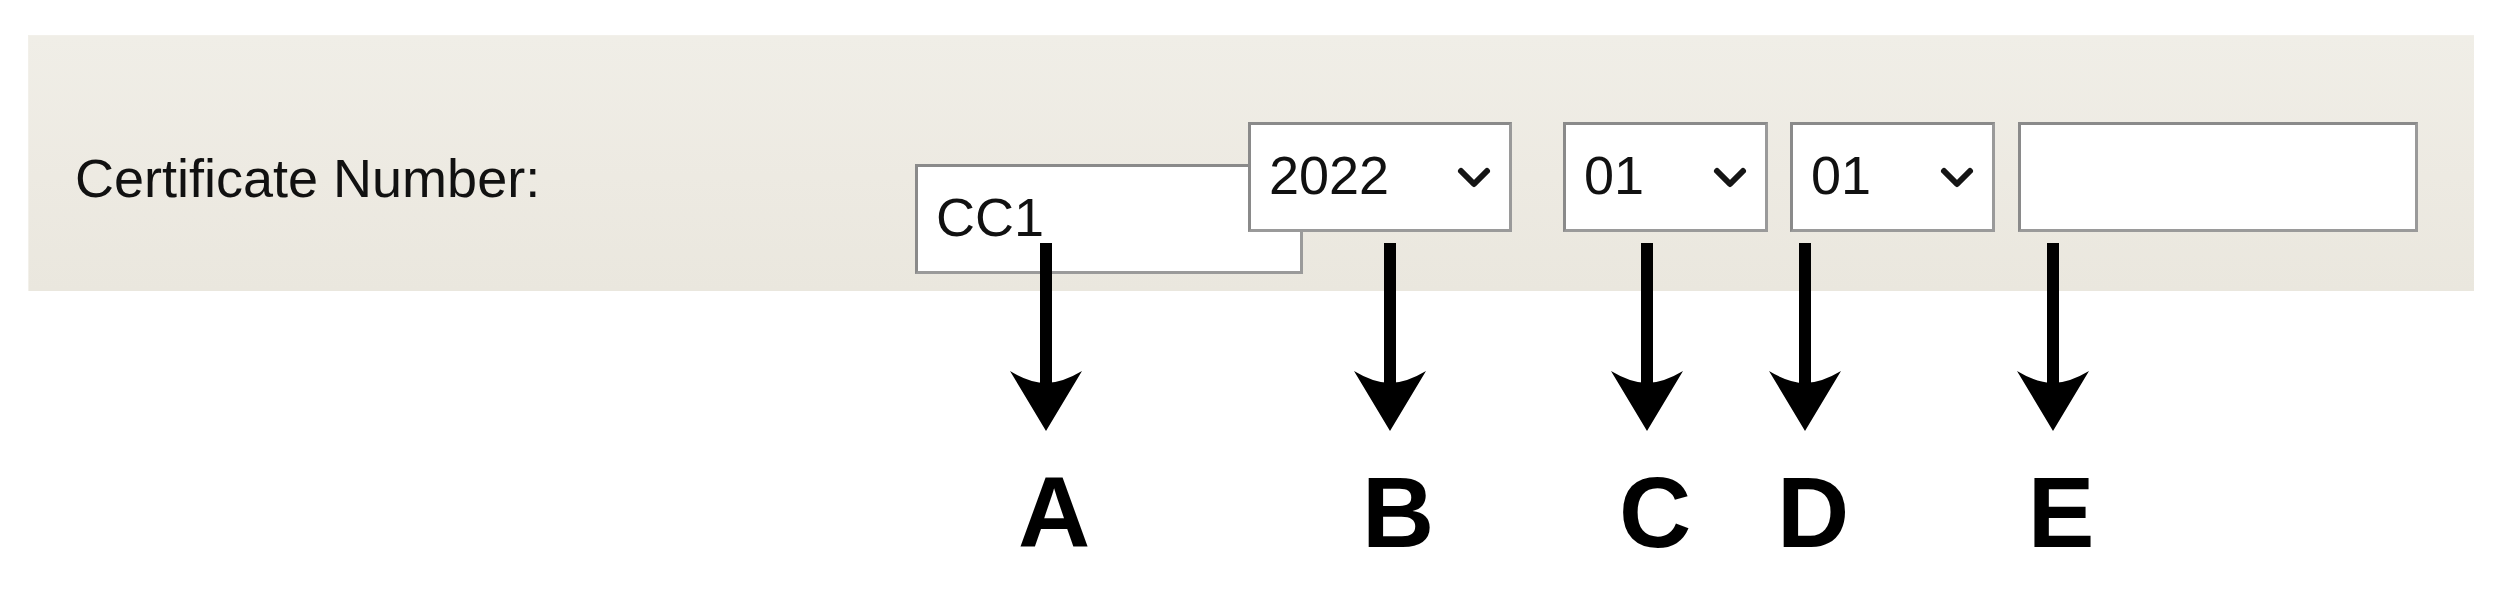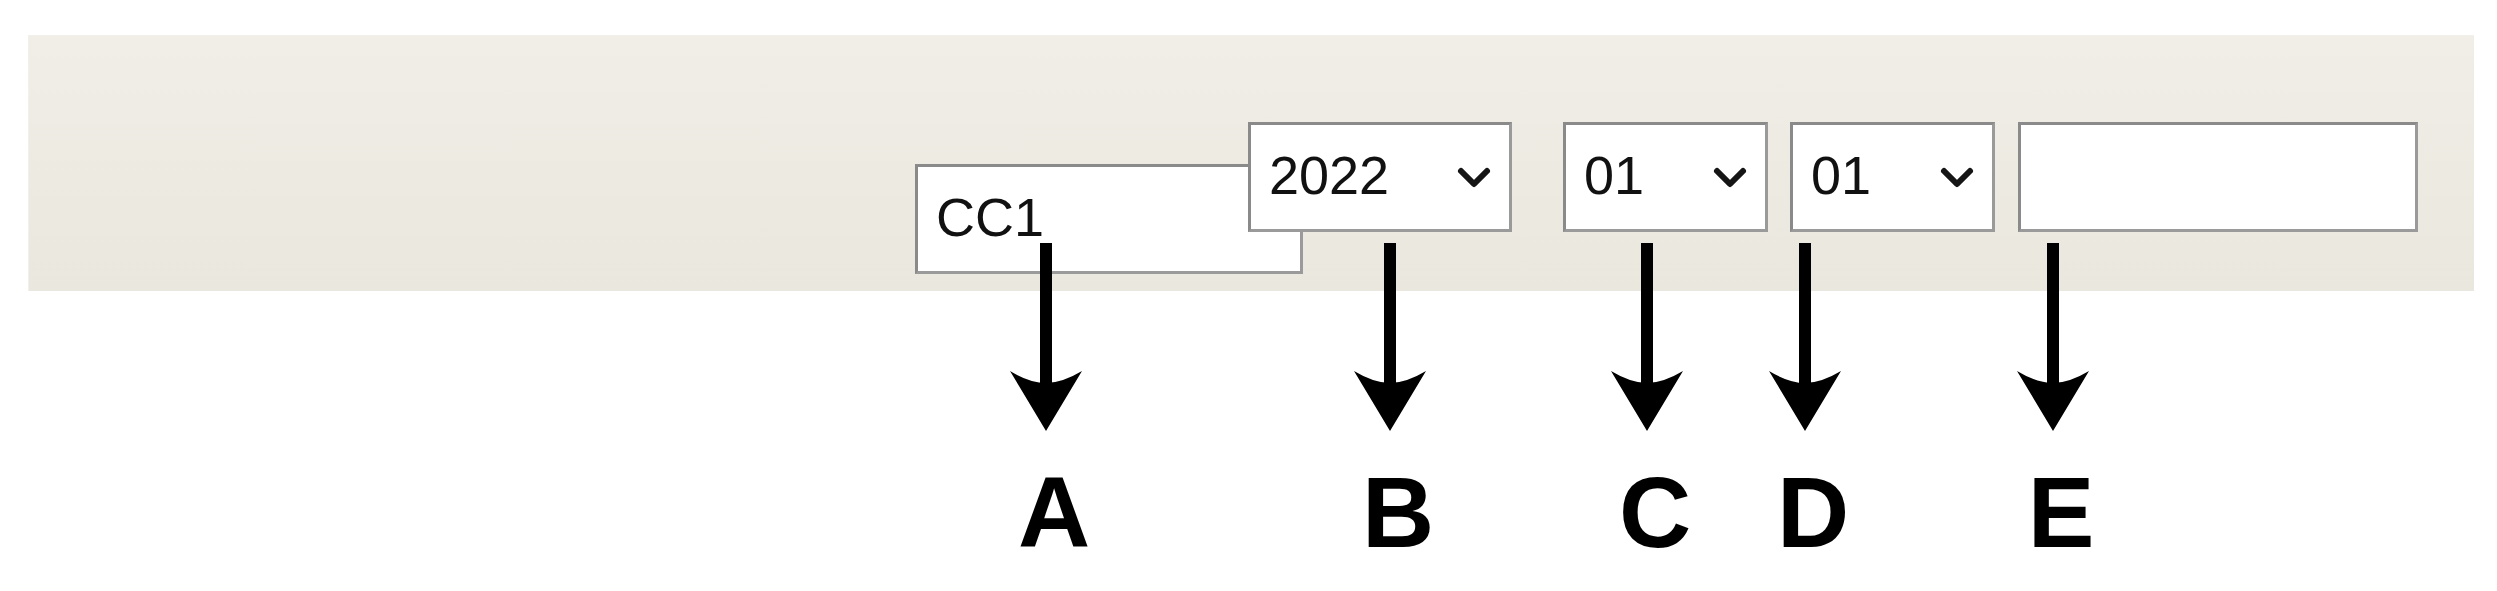--- a/index.html
+++ b/index.html
@@ -113,20 +113,21 @@
     color: #000000;
   }
 </style>
 </head>
 <body>
 
 <div id="screen">
 
   <div class="form-panel"></div>
 
+  <div class="field-label">Certificate Number:</div>
 
   <div class="control select" style="left:915px; width:388px;margin-top:42px;">
     <span class="sel-value">CC1</span>
     <span class="caret">
       <svg viewBox="0 0 42 42" xmlns="http://www.w3.org/2000/svg">
         <path d="M8 15 L21 28 L34 15" fill="none" stroke="#151515" stroke-width="6" stroke-linecap="round" stroke-linejoin="round"></path>
       </svg>
     </span>
   </div>
 

